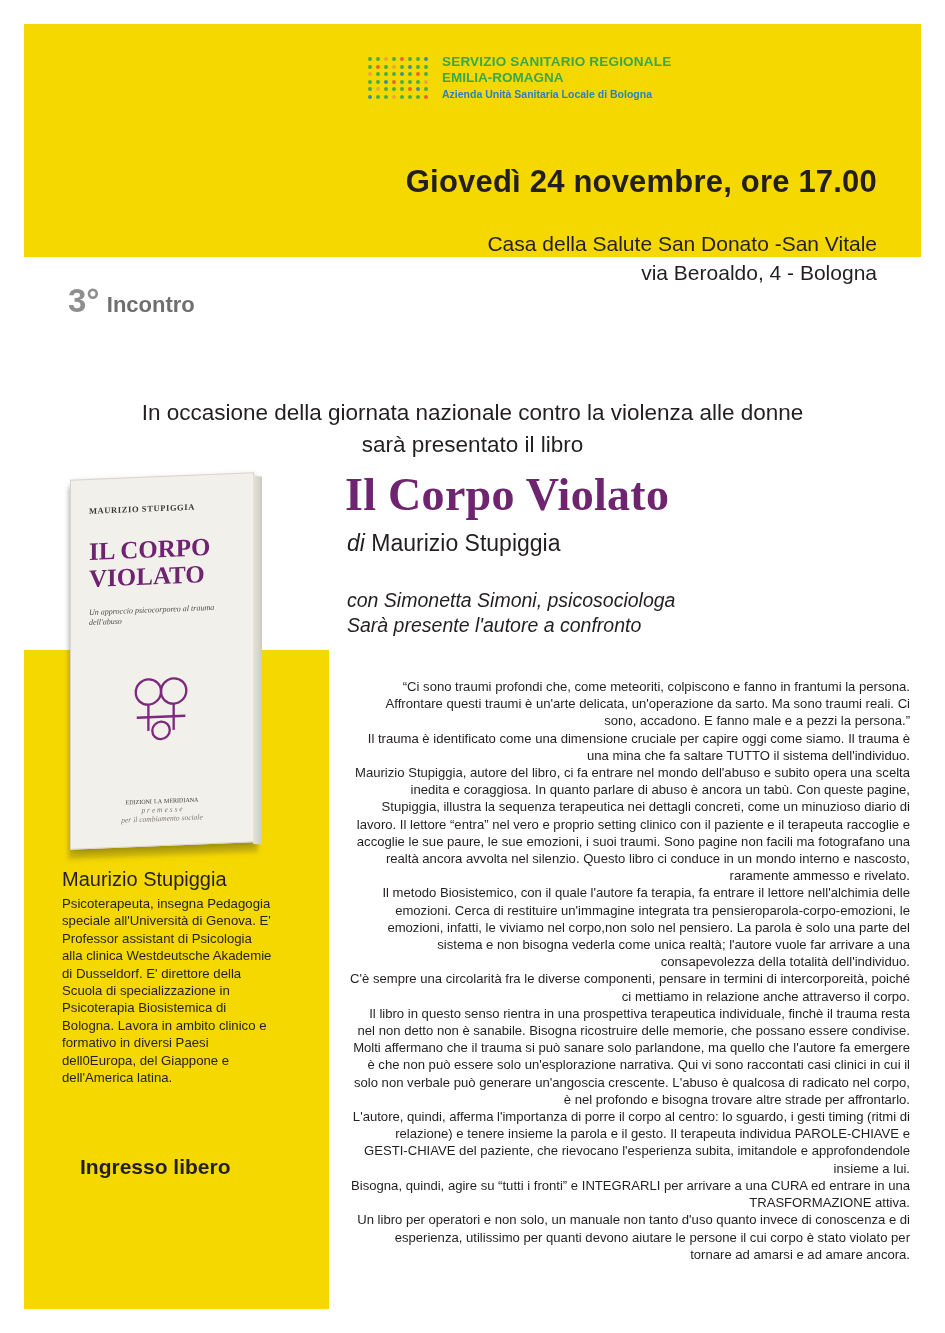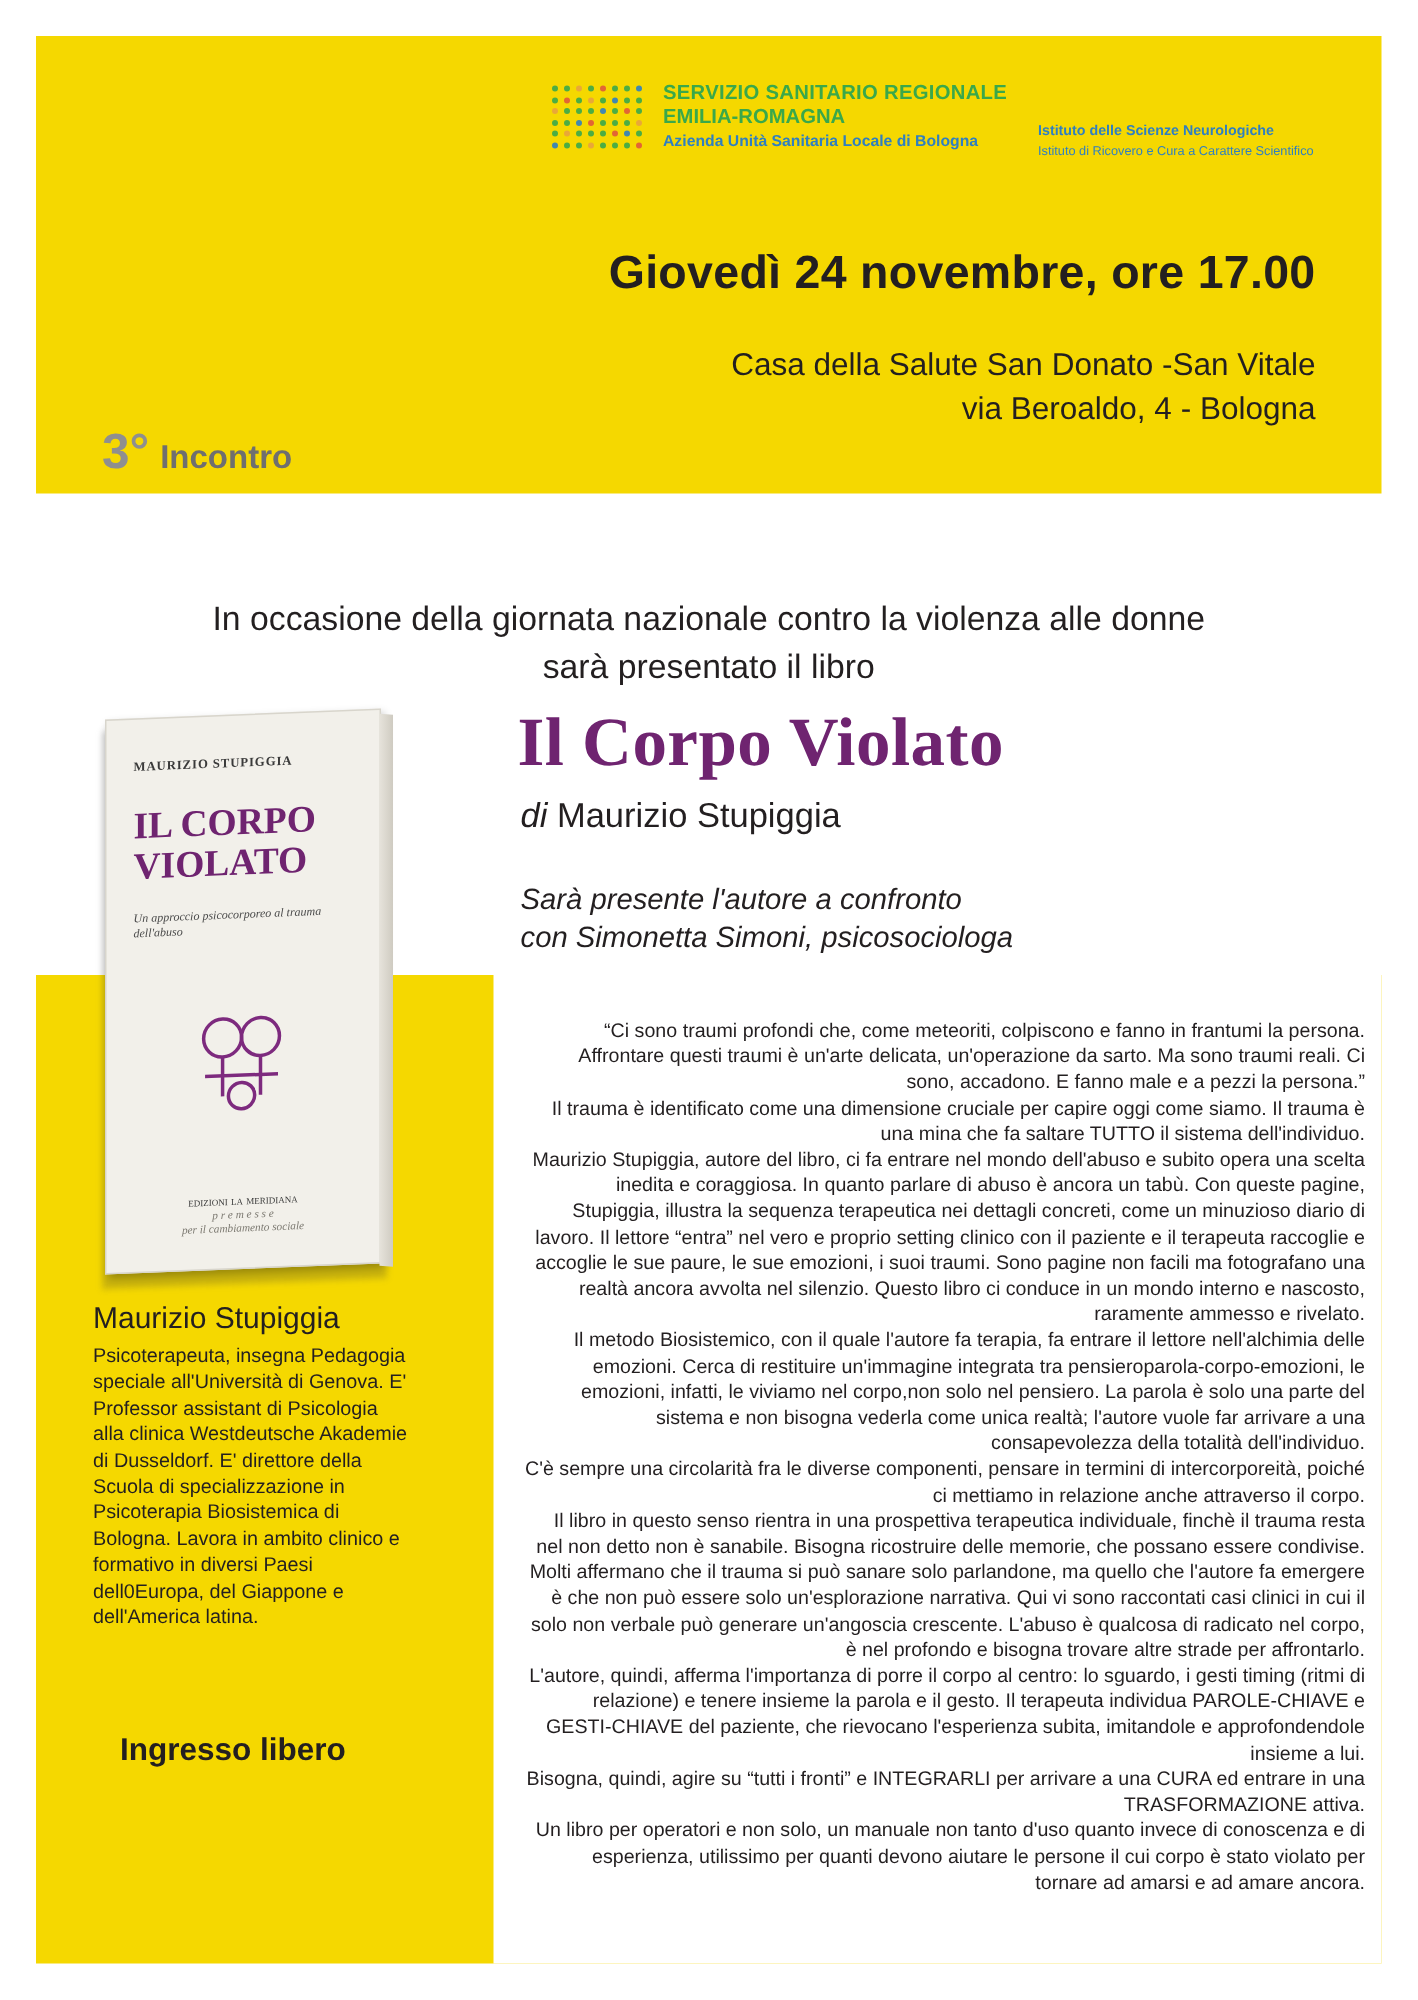--- a/index.html
+++ b/index.html
@@ -20,21 +20,21 @@
     height: 1333px;
     background: #ffffff;
   }
 
   
   .top-band {
     position: absolute;
     left: 24px;
     top: 24px;
     width: 897px;
-    height: 305px;
+    height: 233px;
     background: #f5d800;
   }
   .logo-block {
     position: absolute;
     left: 318px;
     top: 30px;
     width: 560px;
     height: 72px;
   }
   .dotgrid {
@@ -400,24 +400,20 @@
           <i style="background:#e8a33d"></i>
           <i style="background:#3aa84a"></i>
           <i style="background:#3aa84a"></i>
           <i style="background:#3aa84a"></i>
           <i style="background:#e05a3a"></i>
       </div>
       <div class="logo-text">
         <div class="logo-l1">SERVIZIO SANITARIO REGIONALE</div>
         <div class="logo-l2">EMILIA-ROMAGNA</div>
         <div class="logo-l3">Azienda Unità Sanitaria Locale di Bologna</div>
-      </div>
-      <div class="logo-right">
-        <div class="logo-r1">Istituto delle Scienze Neurologiche</div>
-        <div class="logo-r2">Istituto di Ricovero e Cura a Carattere Scientifico</div>
       </div>
     </div>
 
     <div class="date-line">Giovedì 24 novembre, ore 17.00</div>
 
     <div class="venue">
       <div>Casa della Salute San Donato -San Vitale</div>
       <div>via Beroaldo, 4 - Bologna</div>
     </div>
 
@@ -462,22 +458,22 @@
       </div>
     </div>
   </div>
 
   <div class="book-title">Il Corpo Violato</div>
   <div class="book-by">
     <em>di</em>
     <span>Maurizio Stupiggia</span>
   </div>
   <div class="presence">
+    <div>con Simonetta Simoni, psicosociologa</div>
     <div>Sarà presente l'autore a confronto</div>
-    <div>con Simonetta Simoni, psicosociologa</div>
   </div>
 
   <div class="author-name">Maurizio Stupiggia</div>
   <div class="author-bio">Psicoterapeuta, insegna Pedagogia speciale all'Università di Genova. E' Professor assistant di Psicologia alla clinica Westdeutsche Akademie di Dusseldorf. E' direttore della Scuola di specializzazione in Psicoterapia Biosistemica di Bologna. Lavora in ambito clinico e formativo in diversi Paesi dell0Europa, del Giappone e dell'America latina.</div>
   <div class="free-entry">Ingresso libero</div>
 
   <div class="body-text">
     <p>“Ci sono traumi profondi che, come meteoriti, colpiscono e fanno in frantumi la persona. Affrontare questi traumi è un'arte delicata, un'operazione da sarto. Ma sono traumi reali. Ci sono, accadono. E fanno male e a pezzi la persona.”</p>
     <p>Il trauma è identificato come una dimensione cruciale per capire oggi come siamo. Il trauma è una mina che fa saltare TUTTO il sistema dell'individuo.</p>
     <p>Maurizio Stupiggia, autore del libro, ci fa entrare nel mondo dell'abuso e subito opera una scelta inedita e coraggiosa. In quanto parlare di abuso è ancora un tabù. Con queste pagine, Stupiggia, illustra la sequenza terapeutica nei dettagli concreti, come un minuzioso diario di lavoro. Il lettore “entra” nel vero e proprio setting clinico con il paziente e il terapeuta raccoglie e accoglie le sue paure, le sue emozioni, i suoi traumi. Sono pagine non facili ma fotografano una realtà ancora avvolta nel silenzio. Questo libro ci conduce in un mondo interno e nascosto, raramente ammesso e rivelato.</p>

